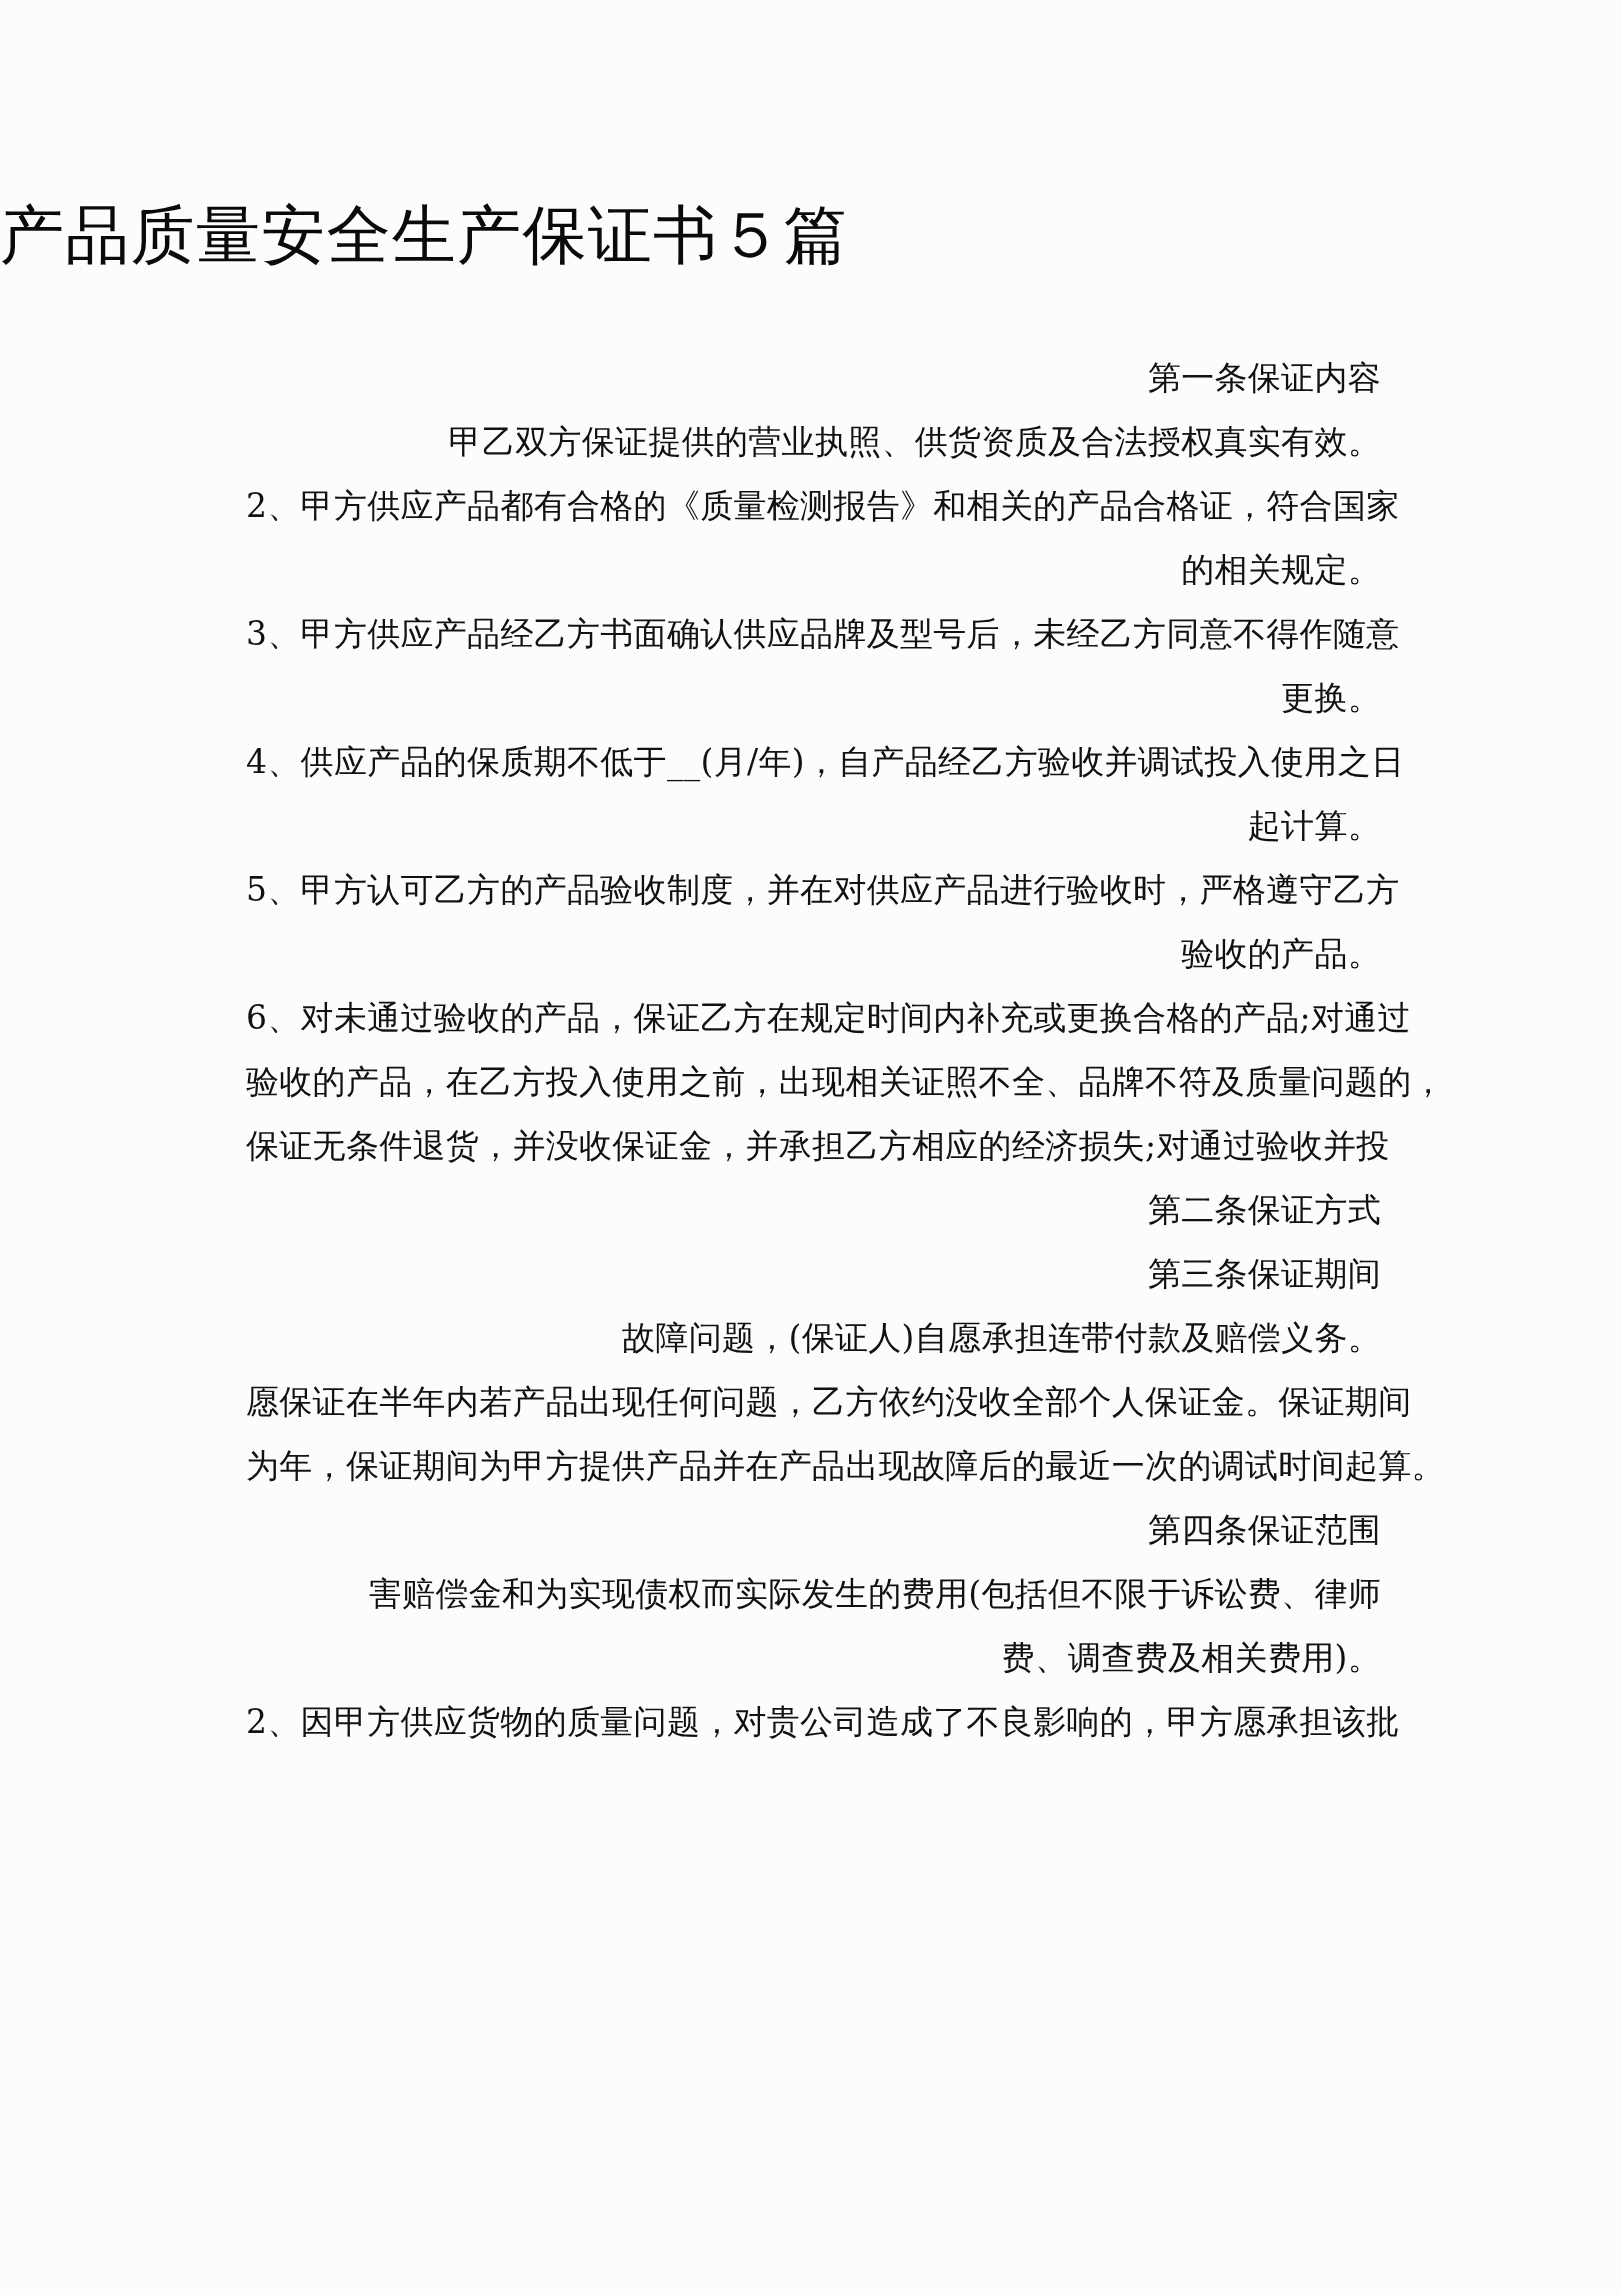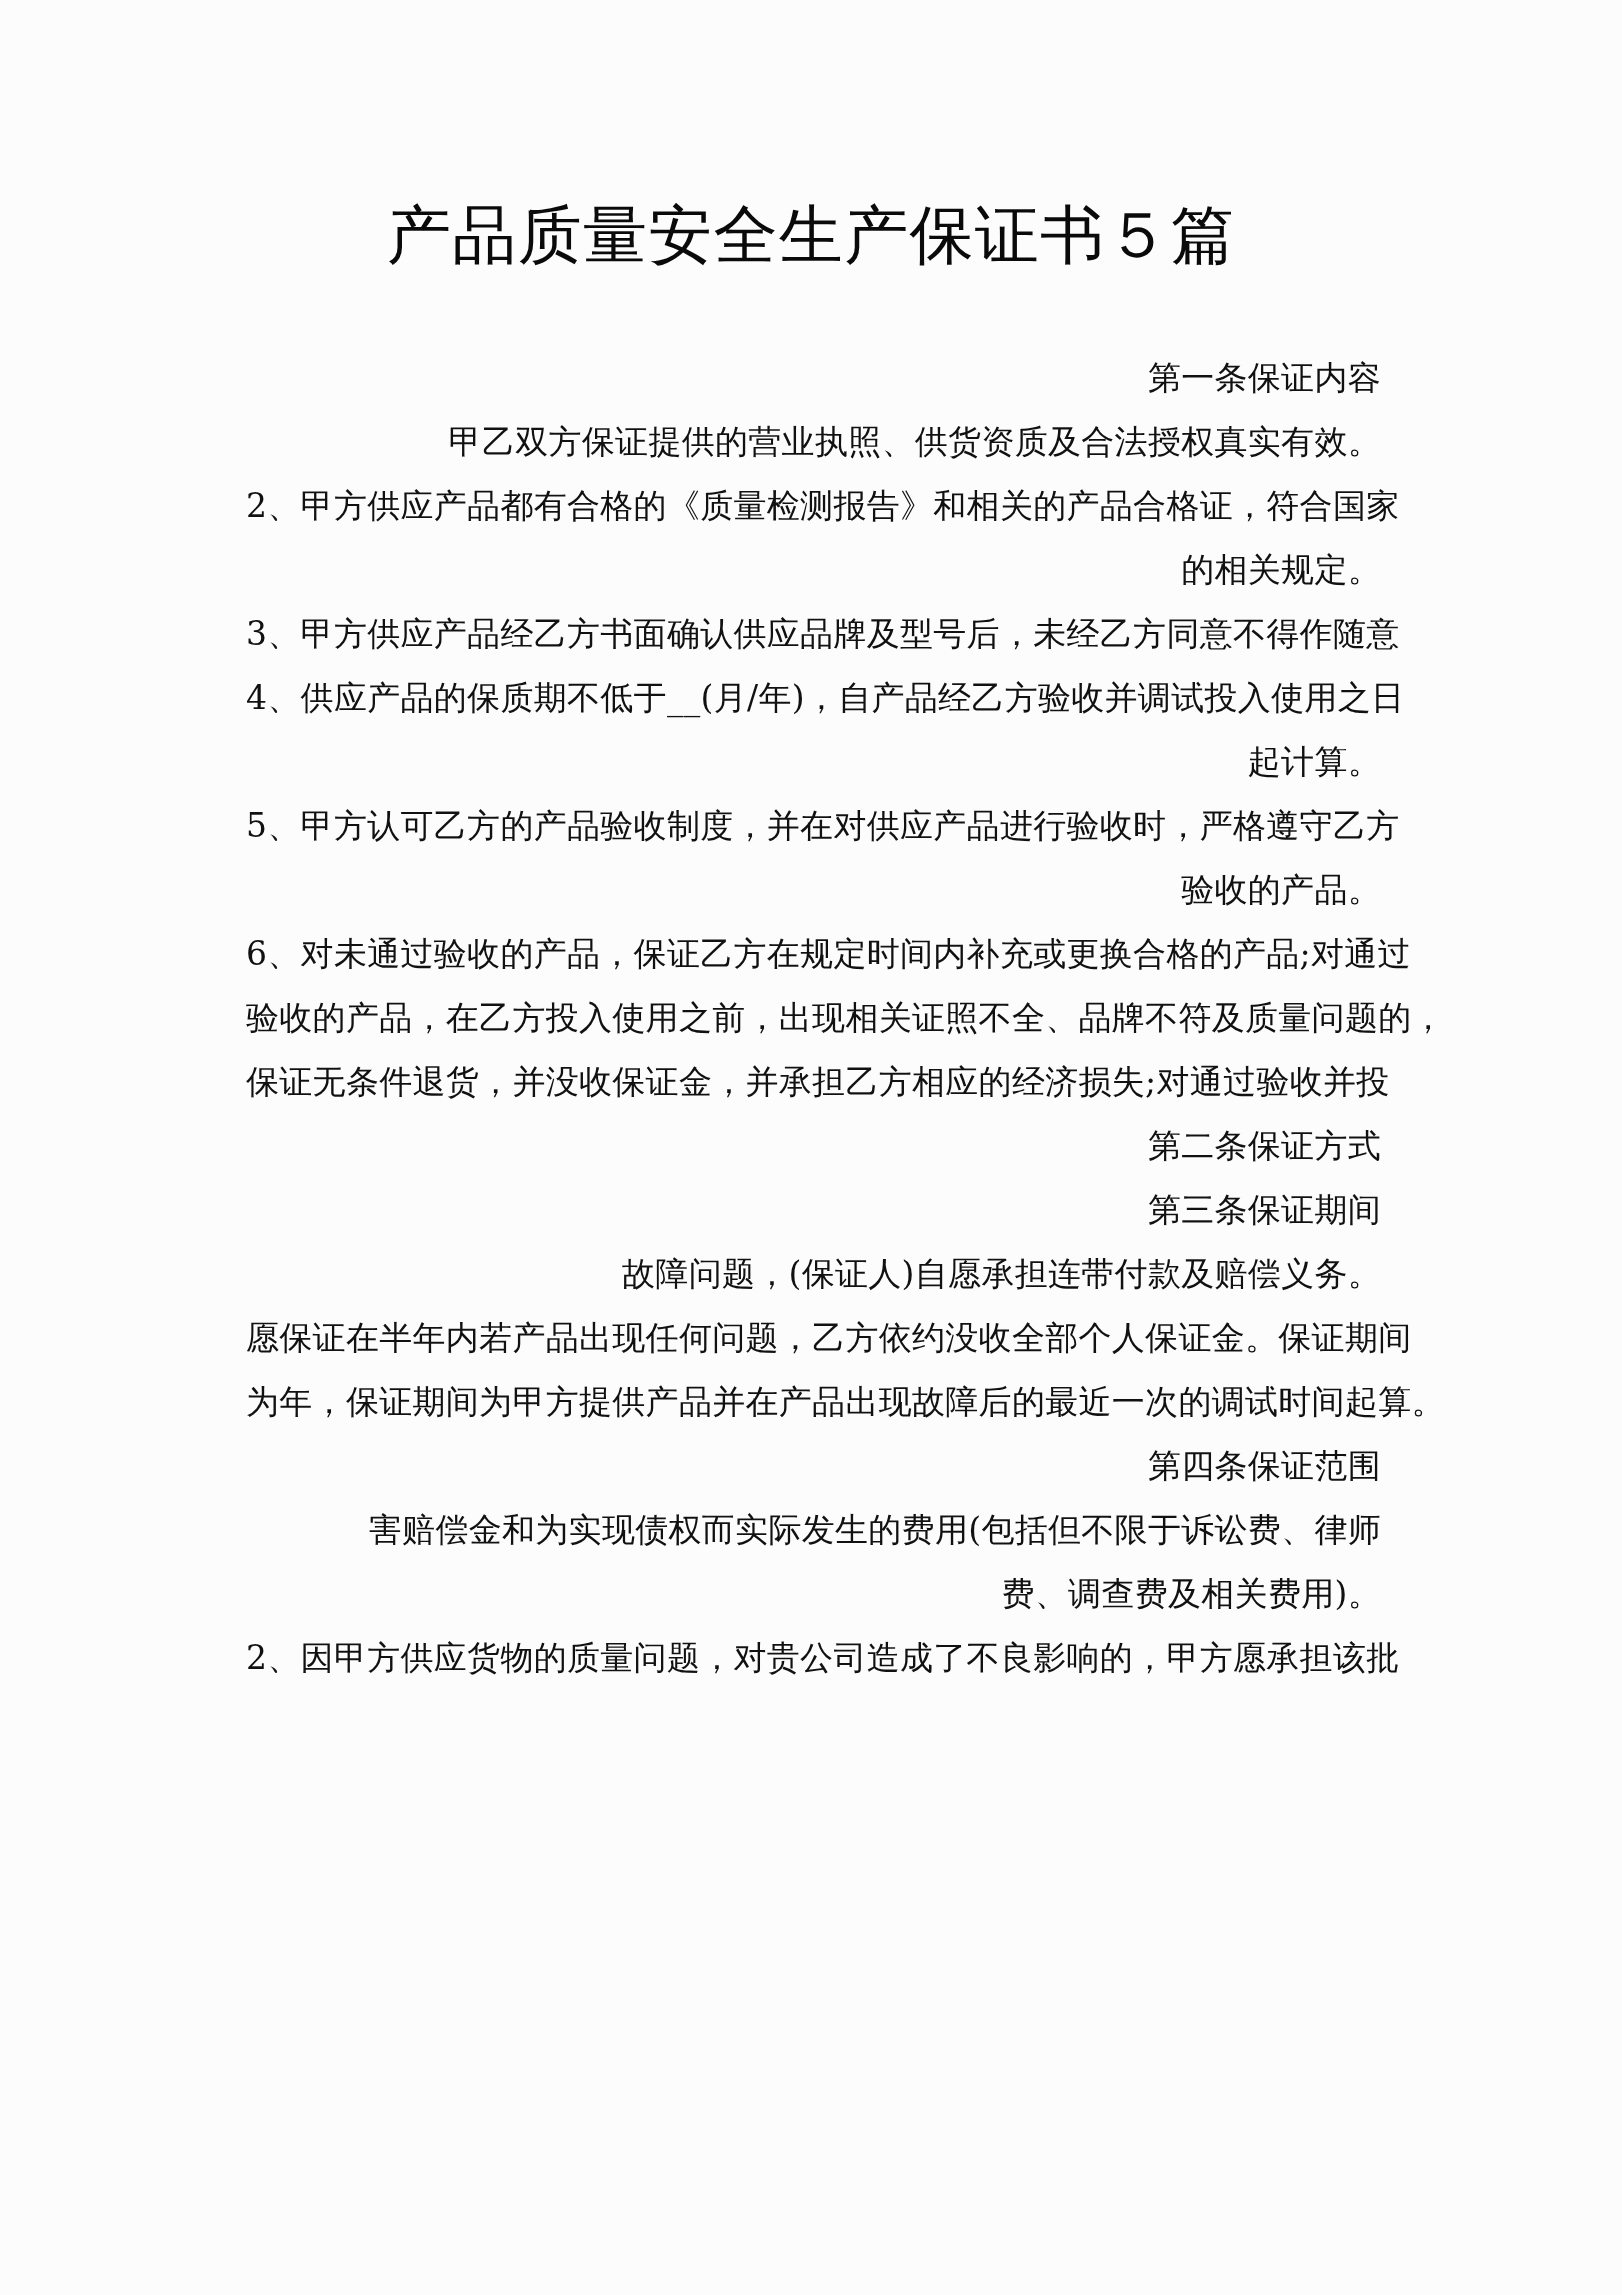--- a/index.html
+++ b/index.html
@@ -10,21 +10,21 @@
       position: relative;
       overflow: hidden;
       font-family: "DejaVu Serif", "Liberation Serif", serif;
       color: #111111;
     }
     .page-title {
       position: absolute;
       top: 196px;
       left: 0;
       width: 1623px;
-      text-align: center;
+      text-align: left;
       font-size: 64px;
       line-height: 79px;
       letter-spacing: 1.3px;
       color: #0a0a0a;
     }
     .body {
       position: absolute;
       top: 346px;
       left: 246px;
       width: 1135px;
@@ -42,20 +42,21 @@
 <body>
 
 <div class="page-title">产品质量安全生产保证书５篇</div>
 
 <div class="body">
   <div class="line">第一条保证内容</div>
   <div class="line">甲乙双方保证提供的营业执照、供货资质及合法授权真实有效。</div>
   <div class="line">2、甲方供应产品都有合格的《质量检测报告》和相关的产品合格证，符合国家</div>
   <div class="line">的相关规定。</div>
   <div class="line">3、甲方供应产品经乙方书面确认供应品牌及型号后，未经乙方同意不得作随意</div>
+  <div class="line">更换。</div>
   <div class="line">4、供应产品的保质期不低于__(月/年)，自产品经乙方验收并调试投入使用之日</div>
   <div class="line">起计算。</div>
   <div class="line">5、甲方认可乙方的产品验收制度，并在对供应产品进行验收时，严格遵守乙方</div>
   <div class="line">验收的产品。</div>
   <div class="line">6、对未通过验收的产品，保证乙方在规定时间内补充或更换合格的产品;对通过</div>
   <div class="line">验收的产品，在乙方投入使用之前，出现相关证照不全、品牌不符及质量问题的，</div>
   <div class="line">保证无条件退货，并没收保证金，并承担乙方相应的经济损失;对通过验收并投</div>
   <div class="line">第二条保证方式</div>
   <div class="line">第三条保证期间</div>
   <div class="line">故障问题，(保证人)自愿承担连带付款及赔偿义务。</div>

